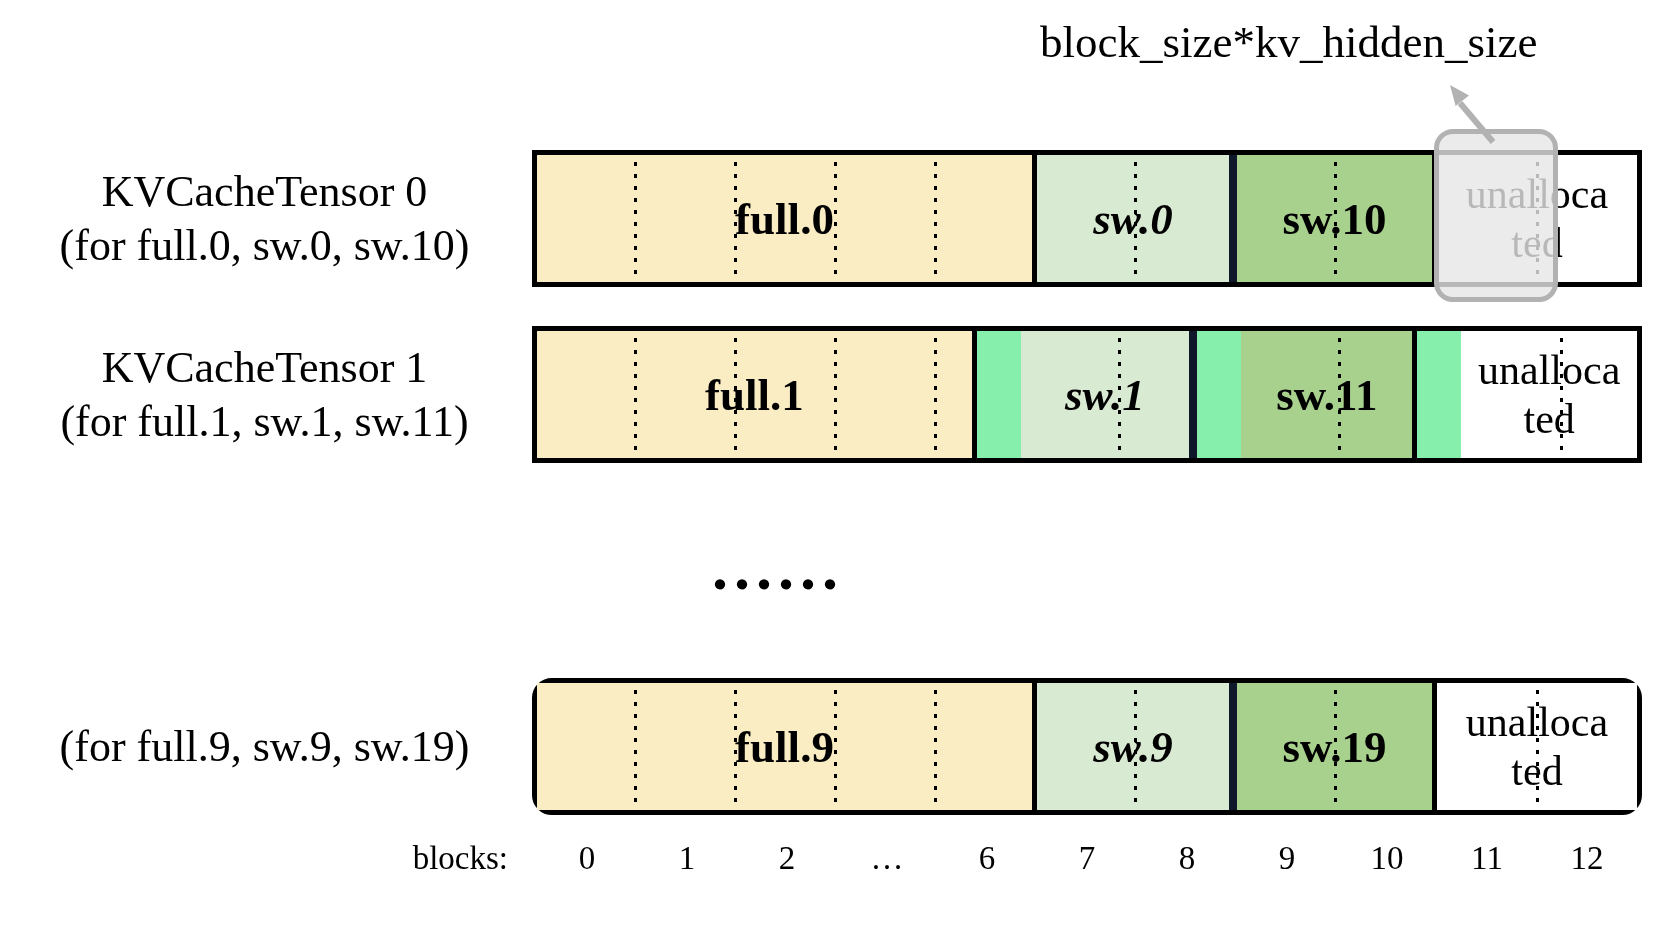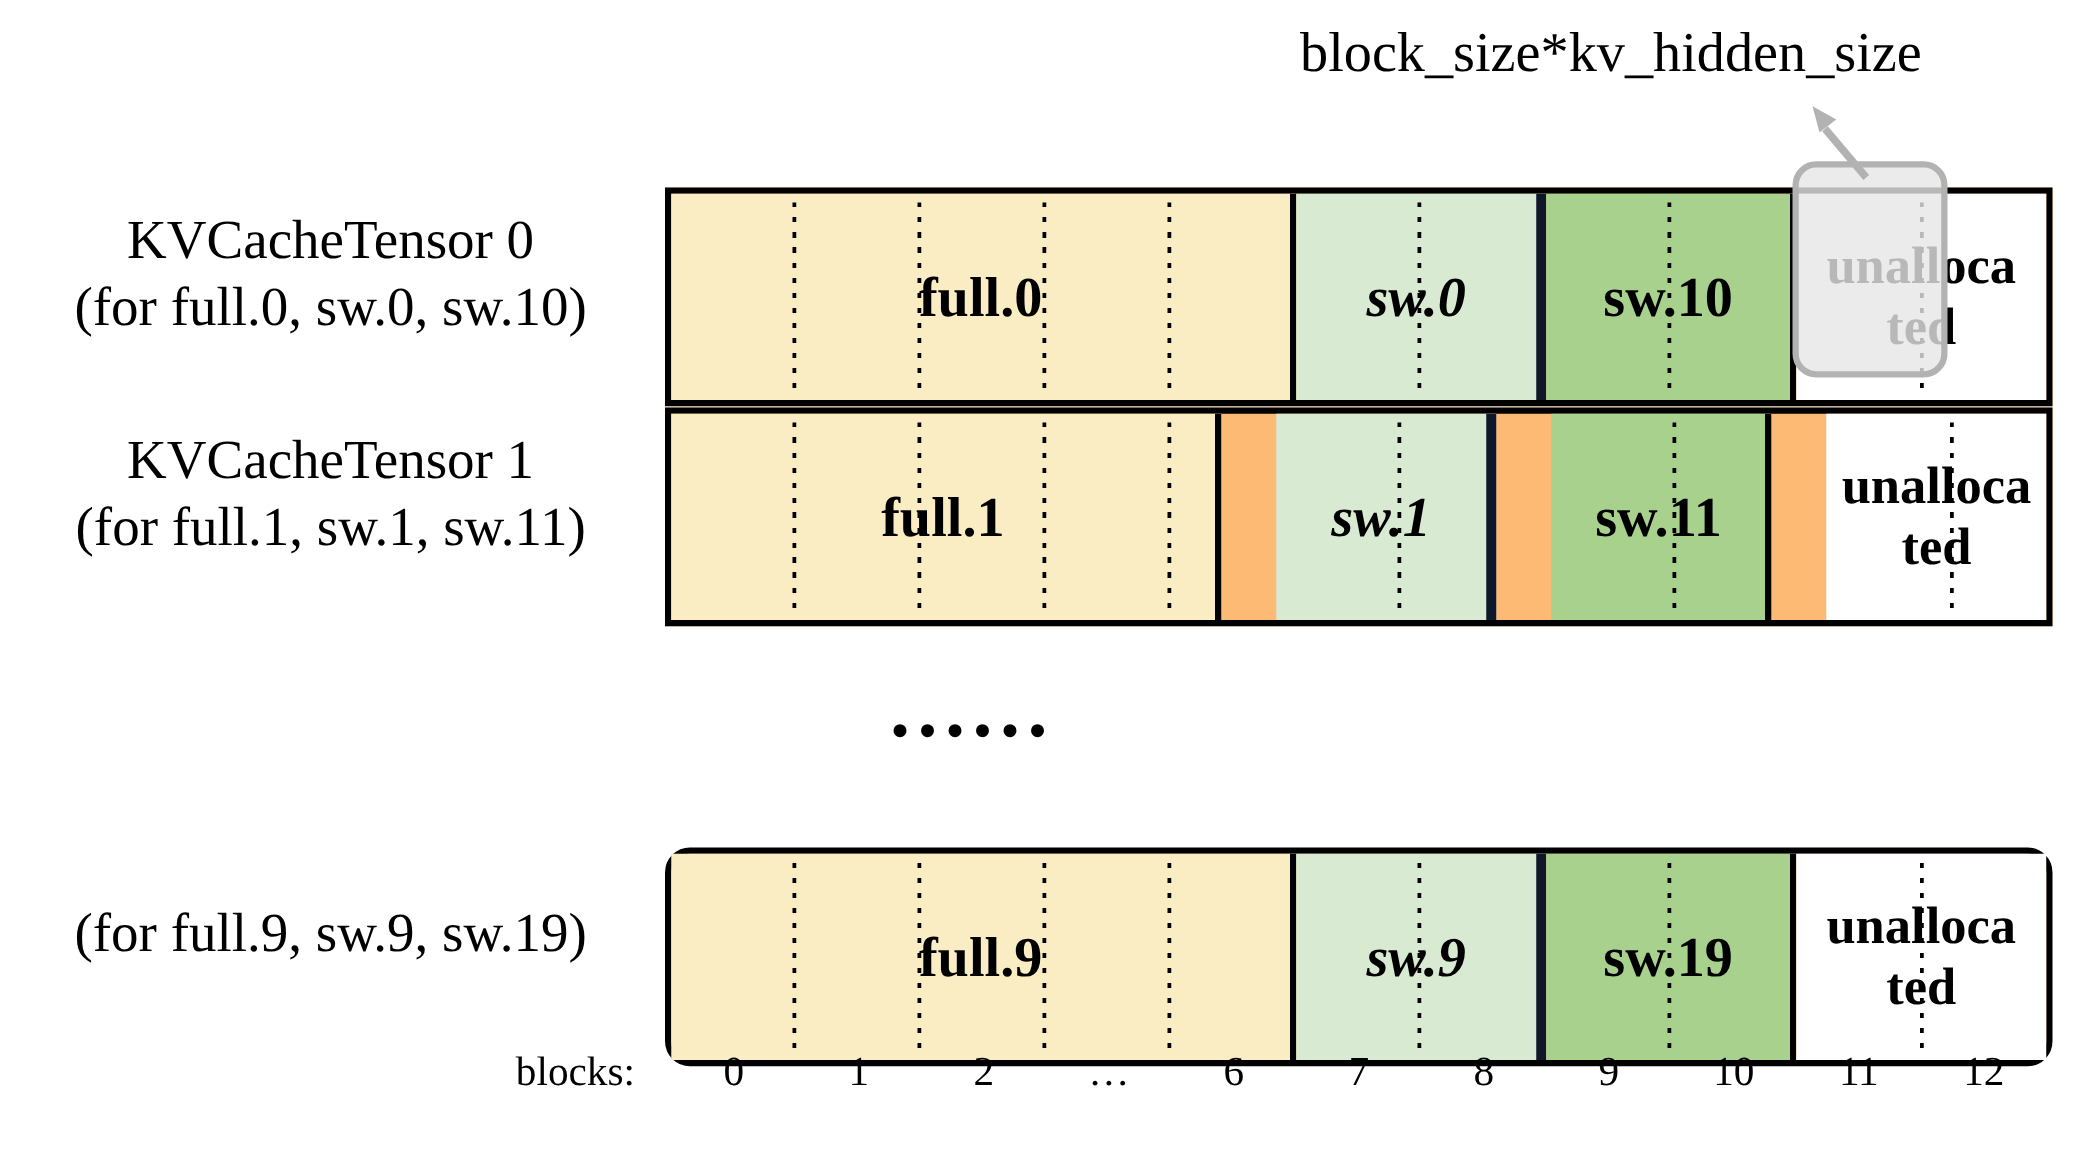--- a/index.html
+++ b/index.html
@@ -10,35 +10,35 @@
 
   
   .rowlabel {
     position:absolute; left:12px; width:505px; height:137px;
     display:flex; flex-direction:column; justify-content:center; align-items:center;
     font-size:44px; line-height:54px; white-space:nowrap;
   }
 
   
   .bar {
-    position:absolute; left:532px; width:1110px; height:175px;
-    border:5px solid #000; box-sizing:border-box; display:flex; background:#fdba74;
+    position:absolute; left:532px; width:1110px; height:137px;
+    border:5px solid #000; box-sizing:border-box; display:flex; background:#86efac;
   }
   .seg {
     position:relative; box-sizing:border-box; height:100%;
     display:flex; align-items:center; justify-content:center;
     font-weight:bold; font-size:45px;
   }
   .seg-full   { width:500px; border-right:5px solid #000; background:#FAEDC3; }
   .seg-swlow  { width:200px; border-right:8px solid #0f172a; background:#D9EAD3;font-style:italic; }
   .seg-swhigh { width:200px; border-right:5px solid #000; background:#A9D18E; }
   .seg-unalloc{ width:200px; background:#ffffff; }
   .unalloc-text {
     display:flex; flex-direction:column; align-items:center;
-    font-size:42px; line-height:49px; font-weight:bold;
+    font-size:42px; line-height:49px; font-weight:normal;
   }
 
   
   .dotline {
     position:absolute; top:7px; bottom:7px; width:3px;
     background-image:repeating-linear-gradient(to bottom, #000 0 4px, transparent 4px 12px);
   }
 
   
   .hl-box {

